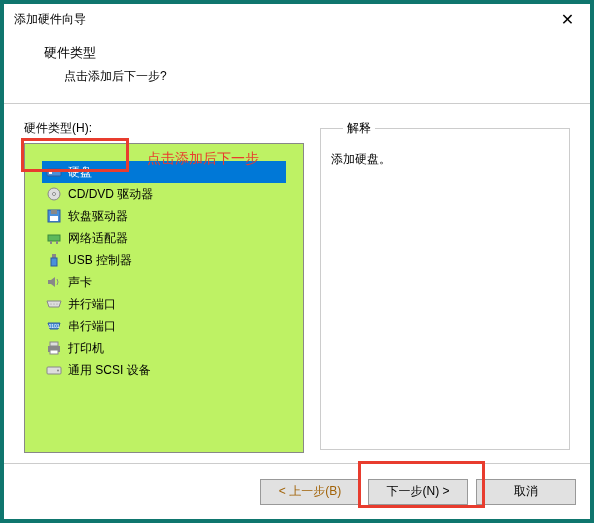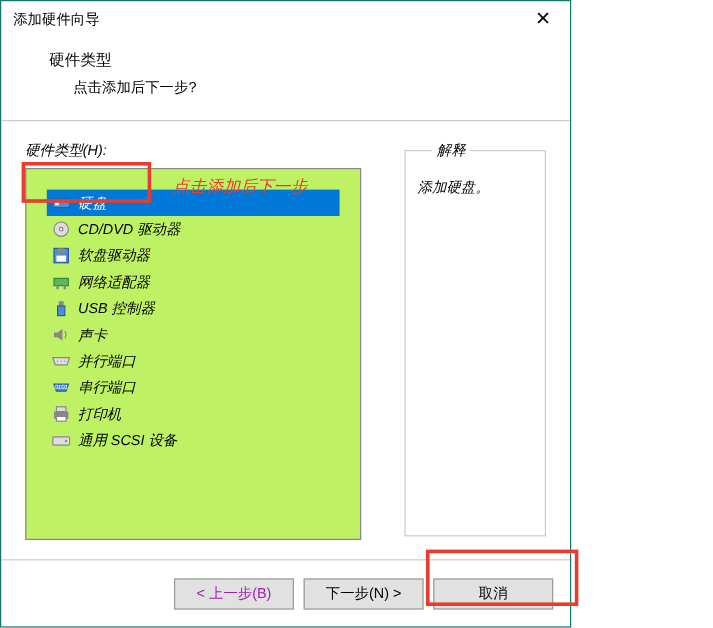--- a/index.html
+++ b/index.html
@@ -1,36 +1,36 @@
 <!DOCTYPE html>
 <html><head>
   <meta charset="utf-8">
   <style>
     * { box-sizing: border-box; margin: 0; padding: 0; }
     body { font-family: "Microsoft YaHei", "Segoe UI", sans-serif; font-size: 12px; background: #fff; }
-    .dialog { width: 476px; height: 523px; border: 1px solid #0f766e; background: #fff; position: relative; }
+    .dialog { width: 594px; height: 523px; border: 4px solid #0f766e; background: #fff; position: relative; }
     .titlebar { height: 30px; display: flex; align-items: center; justify-content: space-between; padding: 0 0 0 10px; }
     .close-btn { width: 45px; height: 30px; display: flex; align-items: center; justify-content: center; font-size: 16px; cursor: pointer; }
     .header { padding: 10px 30px 18px 40px; border-bottom: 1px solid #ccc; }
     .header-title { font-weight: normal; font-size: 13px; margin-bottom: 6px; }
     .header-sub { margin-left: 20px; font-size: 12px; }
-    .content { display: flex; padding: 16px 20px; gap: 36px; font-style: italic; }
+    .content { display: flex; padding: 16px 20px; gap: 16px; }
     .left-panel { width: 280px; }
     .panel-label { margin-bottom: 6px; font-size: 12px; }
     .list-box { border: 1px solid #888; height: 310px; padding: 17px; background: #bef264; position: relative; overflow: visible; }
     .list-item { display: flex; align-items: center; height: 22px; padding: 0 4px; cursor: pointer; gap: 6px; }
     .list-item.selected { background: #0078d7; color: #fff; }
     .icon { width: 16px; height: 16px; display: inline-flex; align-items: center; justify-content: center; flex-shrink: 0; }
     .right-panel { flex: 1; }
     .right-panel fieldset { border: 1px solid #ccc; padding: 14px 10px; height: 330px; }
     .right-panel legend { padding: 0 4px; font-size: 12px; margin-left: 12px; }
     .desc-text { font-size: 12px; }
     .footer { position: absolute; bottom: 0; left: 0; right: 0; height: 56px; border-top: 1px solid #ccc; display: flex; align-items: center; justify-content: flex-end; padding-right: 14px; gap: 8px; }
     .btn { width: 100px; height: 26px; border: 1px solid #999; background: #e1e1e1; font-size: 12px; cursor: pointer; font-family: inherit; }
-    .btn:disabled { color: #a21caf; cursor: default; }
+    .btn:disabled { color: #a16207; cursor: default; }
     .annot-box-list { position: absolute; border: 3px solid #e83c2e; pointer-events: none; }
     .annot-text { position: absolute; color: #e83c2e; font-size: 14px; pointer-events: none; }
     .annot-box-btn { position: absolute; border: 3px solid #e83c2e; pointer-events: none; }
   </style>
 </head>
 <body>
 
 <div class="dialog">
 
   <div class="titlebar">

